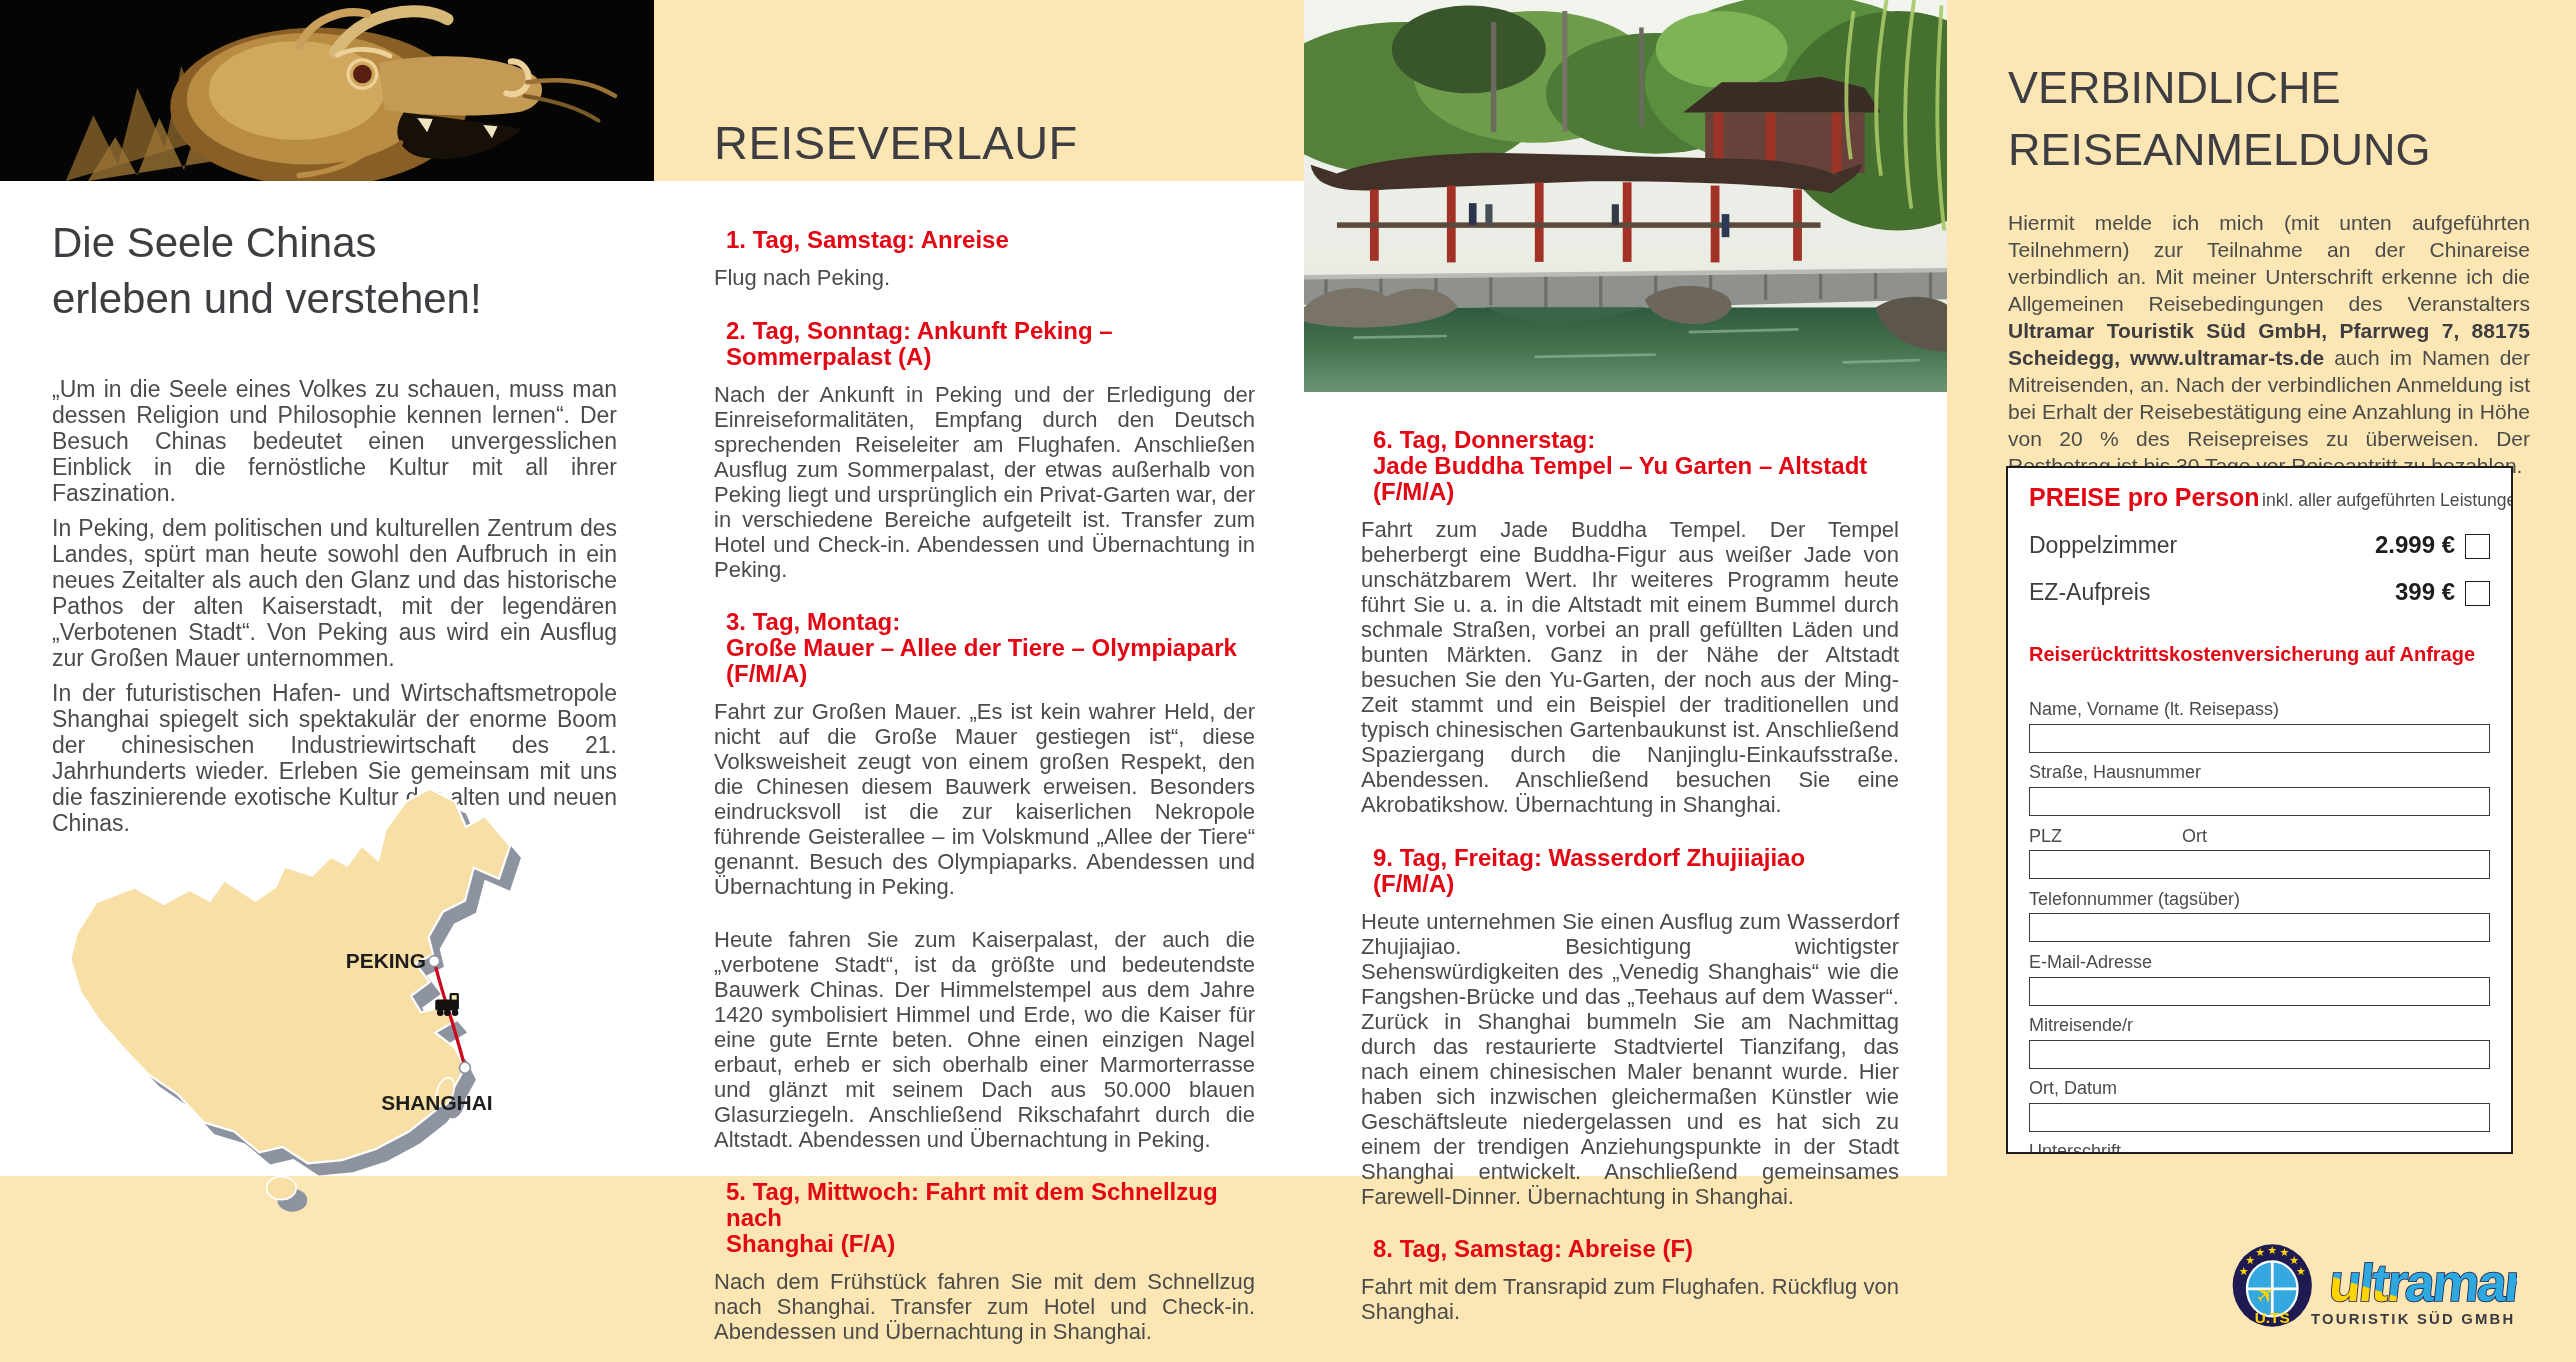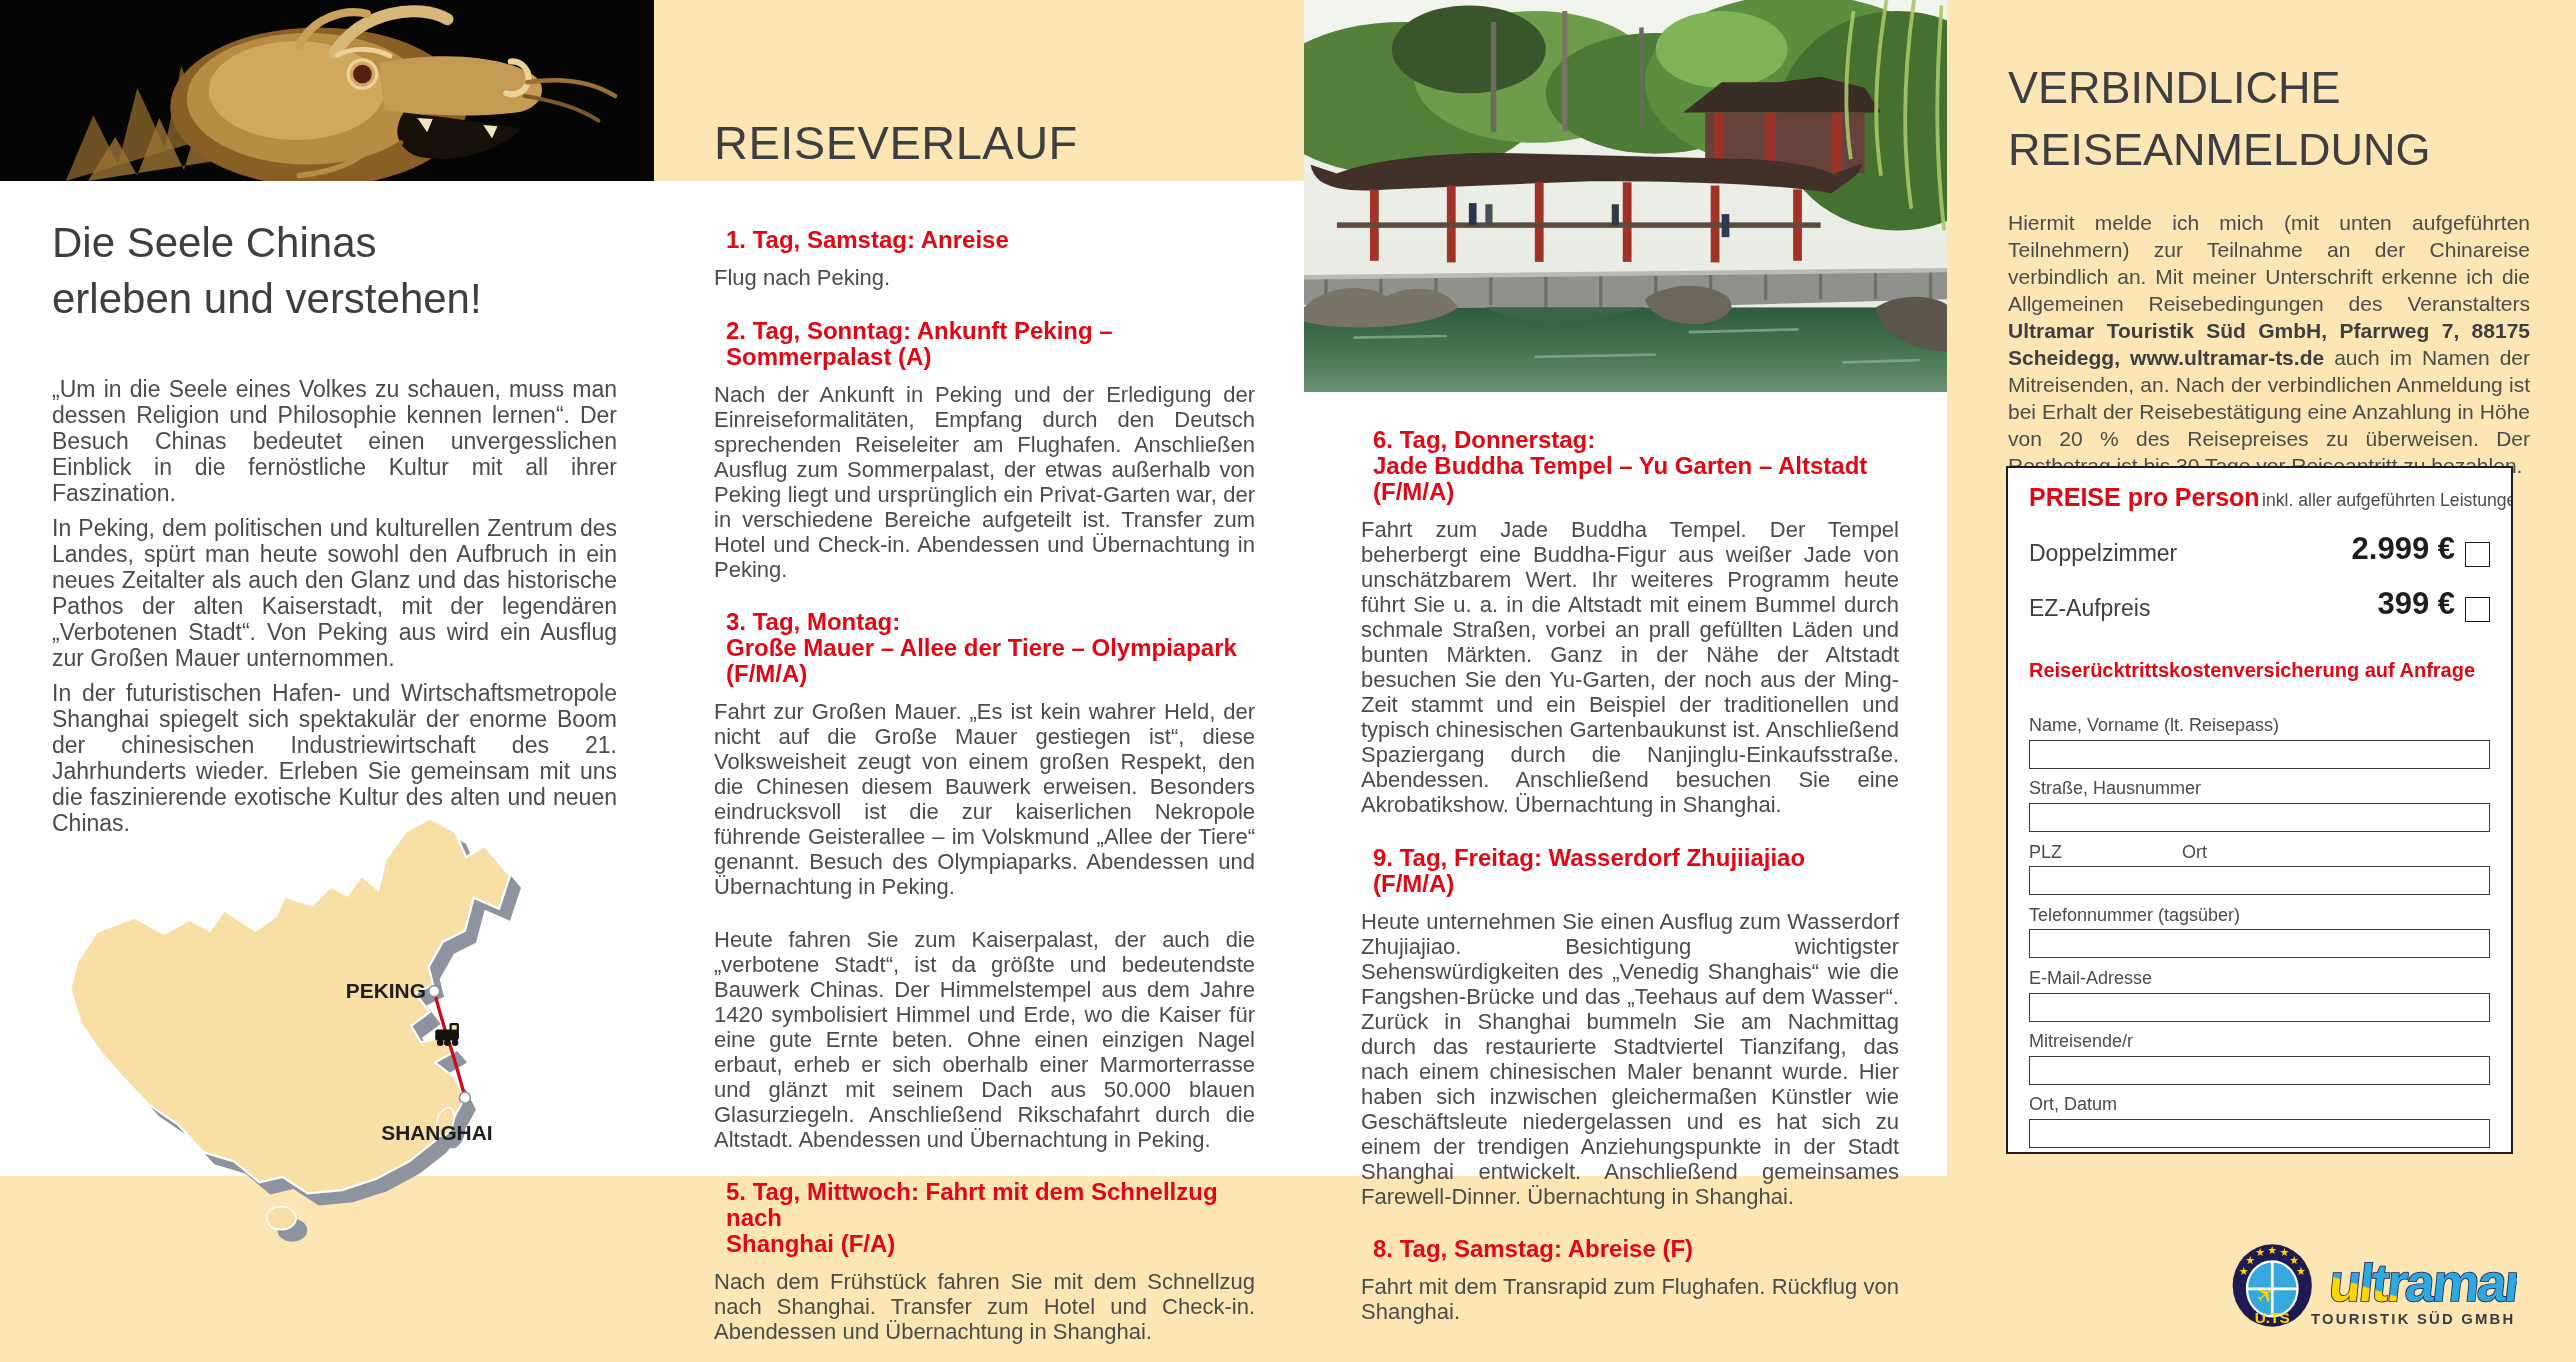--- a/index.html
+++ b/index.html
@@ -6,21 +6,21 @@
   .page{position:relative;width:2576px;height:1363px;background:#fbe6b4;overflow:hidden;
         font-family:"Liberation Sans", sans-serif;}
   .white-sheet{position:absolute;left:0;top:181px;width:1947px;height:995px;background:#ffffff;}
 
   
   .dragon-img{position:absolute;left:0;top:0;width:654px;height:181px;}
   .p1-title{position:absolute;left:52px;top:215px;width:582px;font-size:42px;line-height:56px;
             color:#3e3d42;white-space:pre-line;}
   .p1-text{position:absolute;left:52px;top:348px;width:565px;margin-top:28px;}
   .p1-text p{margin:0 0 8.8px 0;font-size:23px;line-height:26px;color:#4b4b4a;text-align:justify;}
-  .map-wrap{position:absolute;left:22px;top:792px;width:610px;height:506px;}
+  .map-wrap{position:absolute;left:22px;top:762px;width:610px;height:506px;}
 
   
   .p2-title{position:absolute;left:714px;top:115px;font-size:47px;color:#3e3d42;letter-spacing:0.5px;}
   .col2{position:absolute;left:714px;top:215px;width:541px;}
   .col3{position:absolute;left:1361px;top:415px;width:538px;}
   .day{margin-bottom:27.5px;}
   .day h3{margin:12px;font-size:24px;line-height:26px;color:#e30613;white-space:pre-line;font-weight:bold;}
   .day p{margin:0;font-size:22px;line-height:25px;color:#4b4b4a;text-align:justify;}
   .photo-img{position:absolute;left:1304px;top:0;width:643px;height:392px;}
 
@@ -30,21 +30,21 @@
   .p4-intro{position:absolute;left:2008px;top:209px;width:522px;font-size:21px;line-height:27px;
             color:#4b4b4a;text-align:justify;}
   .p4-intro b{color:#3e3d42;}
   .pricebox{position:absolute;left:2006px;top:466px;width:507px;height:688px;background:#ffffff;
             border:2.7px solid #1c1c1c;box-sizing:border-box;padding:15.4px 21px;overflow:hidden;}
   .pb-titleline{white-space:nowrap;}
   .pb-title{font-size:25px;font-weight:bold;color:#e30613;}
   .pb-sub{font-size:17.6px;color:#4b4b4a;}
   .pb-row{display:flex;align-items:flex-end;margin-top:19px;}
   .pb-row .lbl{font-size:23px;color:#3e3d42;flex:1;}
-  .pb-row .price{font-size:31px;font-weight:bold;color:#1d1d1b;margin-right:10px;}
+  .pb-row .price{font-size:24px;font-weight:bold;color:#1d1d1b;margin-right:10px;}
   .pb-row .cb{width:23px;height:23px;border:1.6px solid #1d1d1b;background:#fff;}
   .pb-note{margin-top:37px;font-size:20px;font-weight:bold;color:#e30613;}
   .fgroup{margin-top:9.3px;}
   .fgroup .flabel{font-size:18px;color:#4b4b4a;margin-bottom:3.8px;}
   .fgroup .flabel .l2{margin-left:115px;}
   .fline{display:block;width:100%;height:29px;box-sizing:border-box;border:1.4px solid #3c3c3b;
          background:#fff;font-size:18.7px;padding:0 5.5px;}
   .fields-start{margin-top:33px;}
 
   .logo{position:absolute;left:2220px;top:1236px;width:297px;height:99px;}

